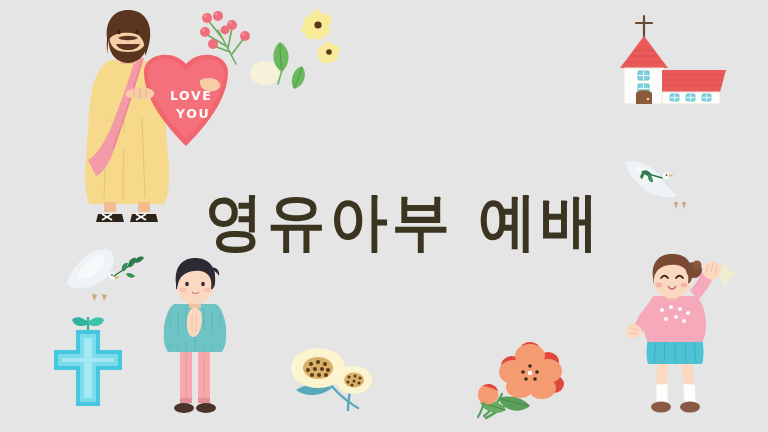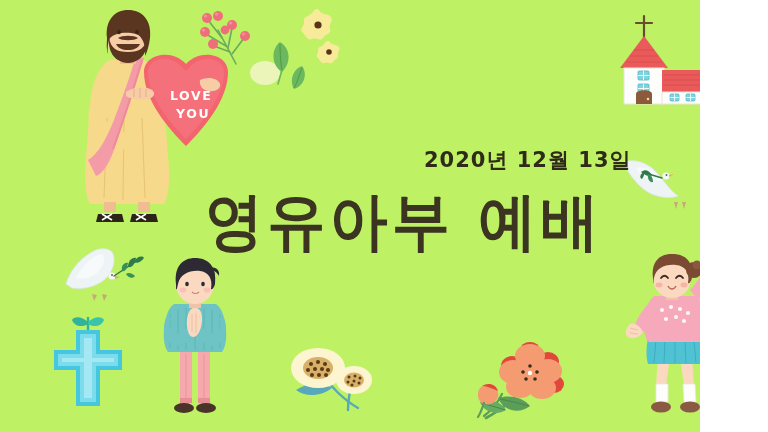--- a/index.html
+++ b/index.html
@@ -2,24 +2,24 @@
 <html><head>
 <meta charset="utf-8">
 <style>
   html, body {
     margin: 0;
     padding: 0;
     background: #ffffff;
   }
   #slide {
     position: relative;
-    width: 700px;
+    width: 768px;
     height: 432px;
     overflow: hidden;
-    background: #bef264;
+    background: #e5e5e5;
     font-family: "Liberation Sans", sans-serif;
   }
 
   
   #date-text {
     position: absolute;
     left: 424px;
     top: 146px;
     font-family: "DejaVu Sans", sans-serif;
     font-size: 21px;
@@ -510,16 +510,15 @@
         <circle cx="63" cy="43" r="1.8"></circle>
       </g>
       <circle cx="58" cy="37" r="2.2" fill="#fdfdfb"></circle>
 
       <path d="M8 52 C14 46 24 48 26 56 C28 64 20 70 12 68 C6 66 4 58 8 52 Z" fill="#f59b72"></path>
       <path d="M10 50 C16 46 24 48 26 55 C20 52 14 50 10 50 Z" fill="#e0483c"></path>
       <path d="M12 67 C10 73 8 78 6 81" stroke="#5a9e5a" stroke-width="2.2" fill="none" stroke-linecap="round"></path>
     </svg>
   </div>
 
-  <div id="date-text">2020년  12월 13일</div>
   <div id="main-title">영유아부 예배</div>
 
 </div>
 
 </body></html>

